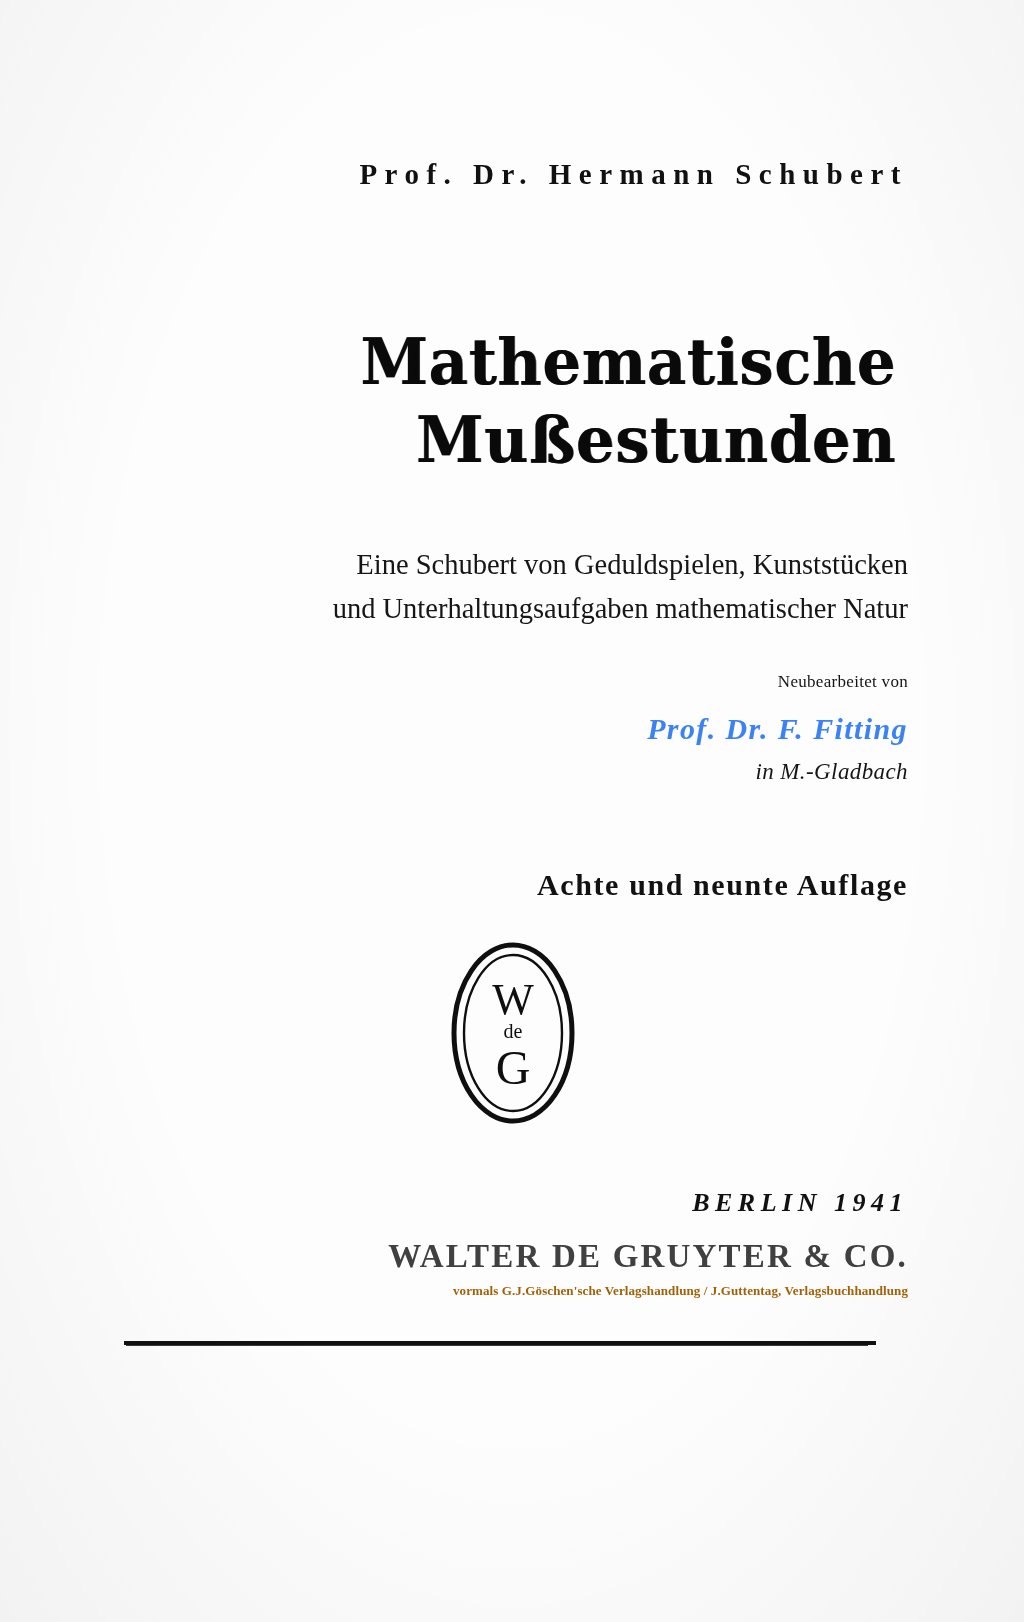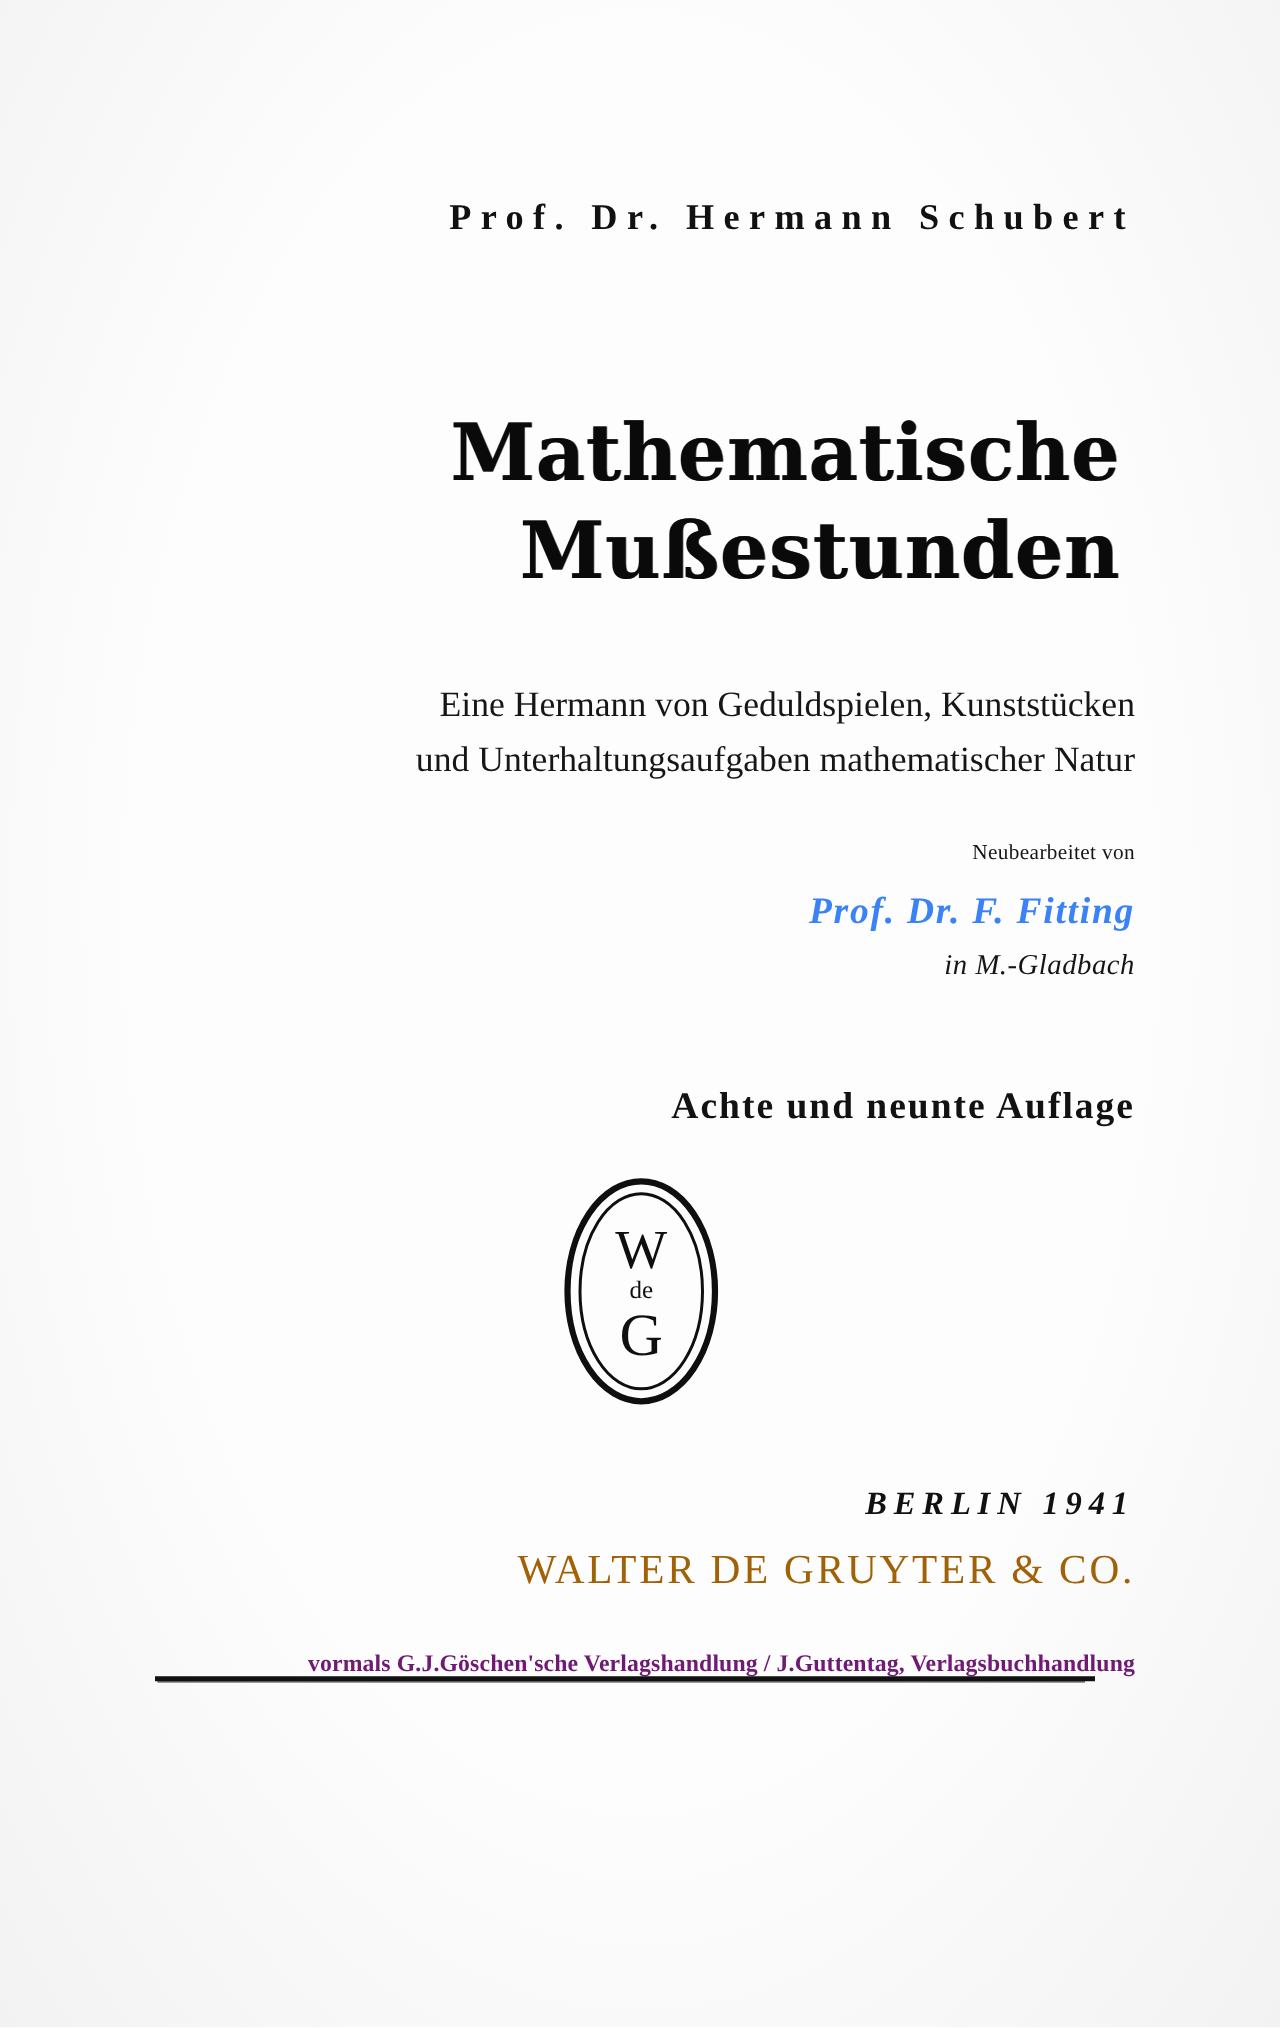--- a/index.html
+++ b/index.html
@@ -157,33 +157,33 @@
     color: #111;
     font-family: Liberation Serif, serif;
   }
   .publisher {
     position: absolute;
     top: 1238px;
     left: 0;
     width: 790px;
     font-size: 33px;
     letter-spacing: 2.2px;
-    color: #a16207;
+    color: #404040;
+    font-weight: bold;
   }
   .imprint-1 {
     position: absolute;
     top: 1283px;
     left: 0;
     width: 790px;
-    font-size: 19px;
+    font-size: 13px;
     font-weight: bold;
     letter-spacing: 0.1px;
     white-space: nowrap;
-    color: #701a75;
-    margin-top: 38px;
+    color: #a16207;
   }
   .imprint-2 {
     position: absolute;
     top: 1308px;
     left: 0;
     width: 790px;
     font-size: 20.5px;
     font-weight: bold;
     letter-spacing: 0.3px;
     white-space: nowrap;
@@ -215,21 +215,21 @@
   <div class="content">
 
     <div class="author">Prof. Dr. Hermann Schubert</div>
 
     <div class="title-block">
       <div class="title-line first">Mathematische</div>
       <div class="title-line second">Mußestunden</div>
     </div>
 
     <div class="subtitle">
-      <div>Eine Hermann von Geduldspielen, Kunststücken</div>
+      <div>Eine Schubert von Geduldspielen, Kunststücken</div>
       <div>und Unterhaltungsaufgaben mathematischer Natur</div>
     </div>
 
     <div class="editor-pre">Neubearbeitet von</div>
     <div class="editor-name">Prof. Dr. F. Fitting</div>
     <div class="editor-place">in M.-Gladbach</div>
 
     <div class="edition">Achte und neunte Auflage</div>
 
     <div class="logo">

